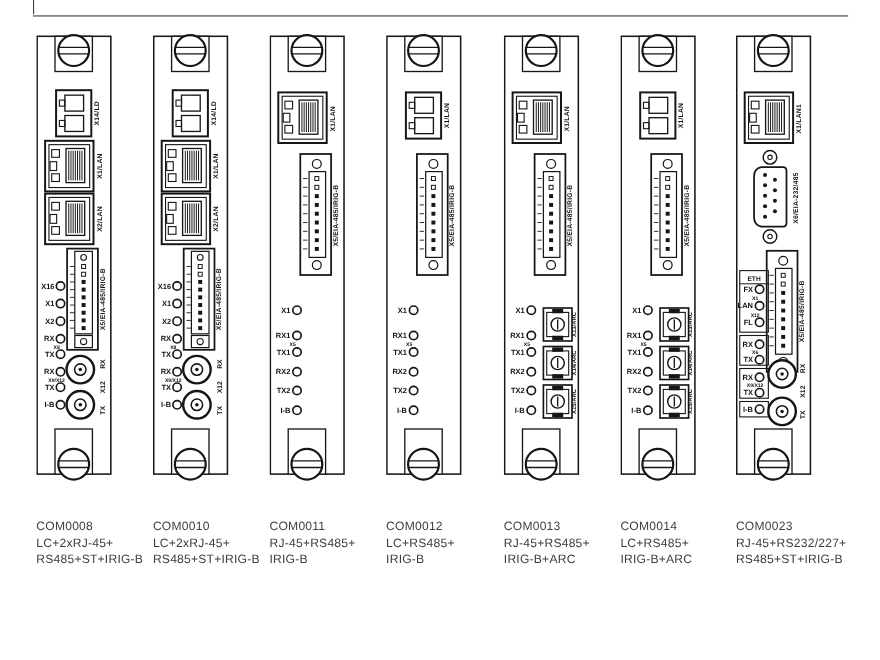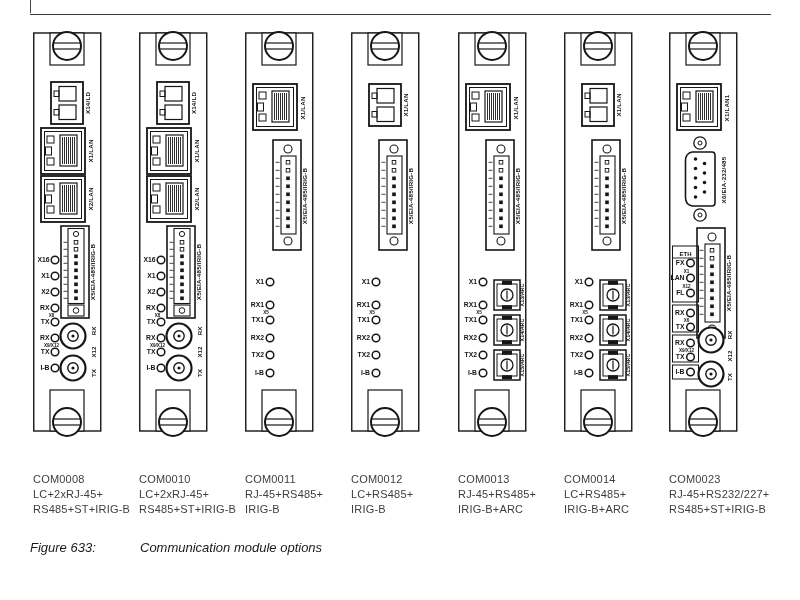--- a/index.html
+++ b/index.html
@@ -385,17 +385,14 @@
     <div>COM0014</div>
     <div>LC+RS485+</div>
     <div>IRIG-B+ARC</div>
   </div>
   <div class="caption" style="left:669px">
     <div>COM0023</div>
     <div>RJ-45+RS232/227+</div>
     <div>RS485+ST+IRIG-B</div>
   </div>
 
-  <div class="fig-caption">
-    <span class="fig-num">Figure 633:</span><span class="fig-title">Communication module options</span>
-  </div>
 
 </div>
 
 </body></html>

